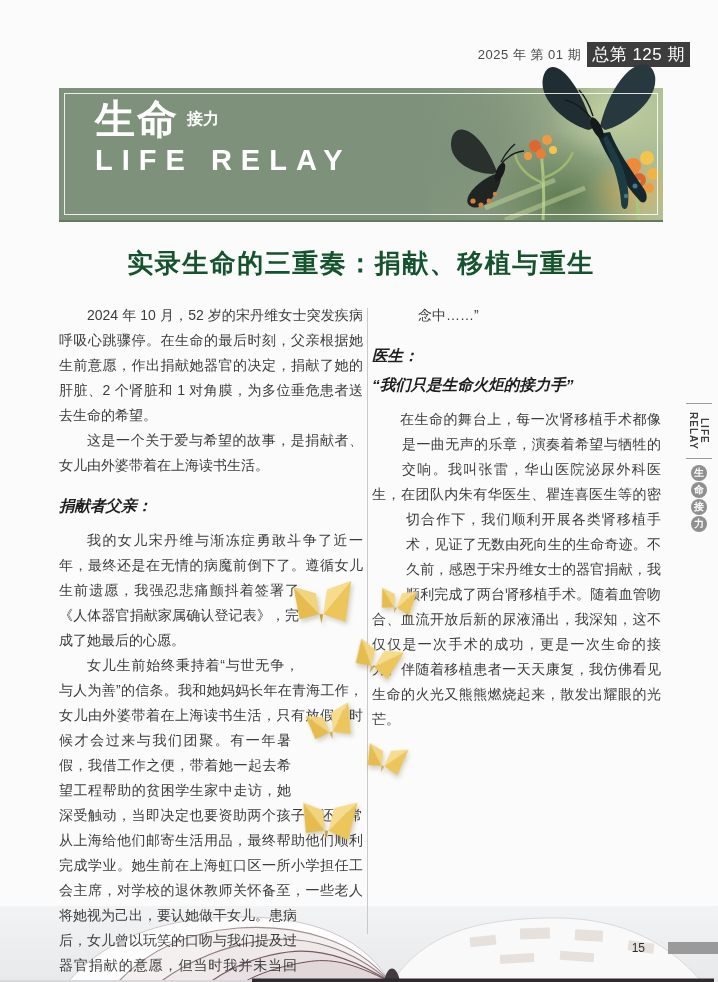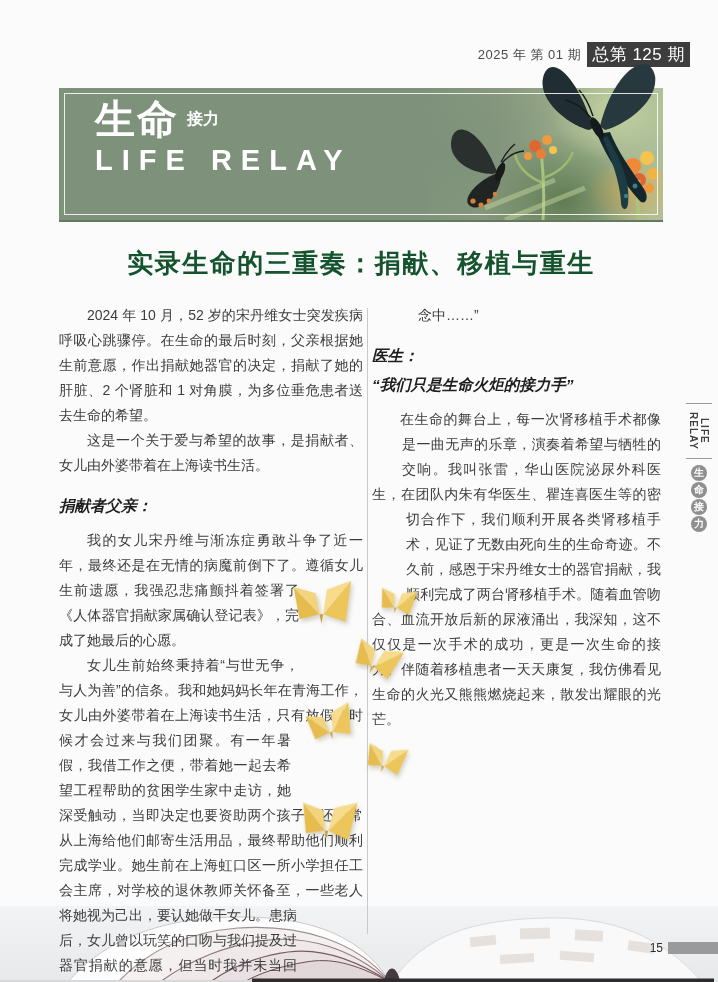--- a/index.html
+++ b/index.html
@@ -53,21 +53,21 @@
   .rail-vert{writing-mode:vertical-rl;font-size:10px;font-weight:bold;color:#3f3f3f;
              letter-spacing:1px;margin:5px auto 5px;height:44px;display:block;text-align:center;}
   .rail-badges{display:flex;flex-direction:column;align-items:center;margin-top:6px;}
   .rail-badge{width:16px;height:16px;border-radius:50%;background:#8f8f8f;color:#ffffff;
               font-size:10px;font-weight:bold;display:flex;align-items:center;justify-content:center;
               margin-bottom:1px;}
   
   .footer-photo{position:absolute;left:0;bottom:0;width:718px;height:76px;
                 background:linear-gradient(#f2f3f4,#e8e9eb);z-index:0;}
   .pageno{position:absolute;top:941px;right:0;display:flex;align-items:center;z-index:8;}
-  .pageno .num{font-size:12px;color:#2e2e2e;margin-right:5px;}
+  .pageno .num{font-size:12px;color:#2e2e2e;margin-right:23px;}
   .pageno .bar{width:50px;height:12px;background:#9a9a9a;}
 </style>
 </head>
 <body>
 
 <div class="page">
 
   <svg width="0" height="0" style="position:absolute" aria-hidden="true">
     <defs>
       <symbol id="ori" viewBox="0 0 100 90">

